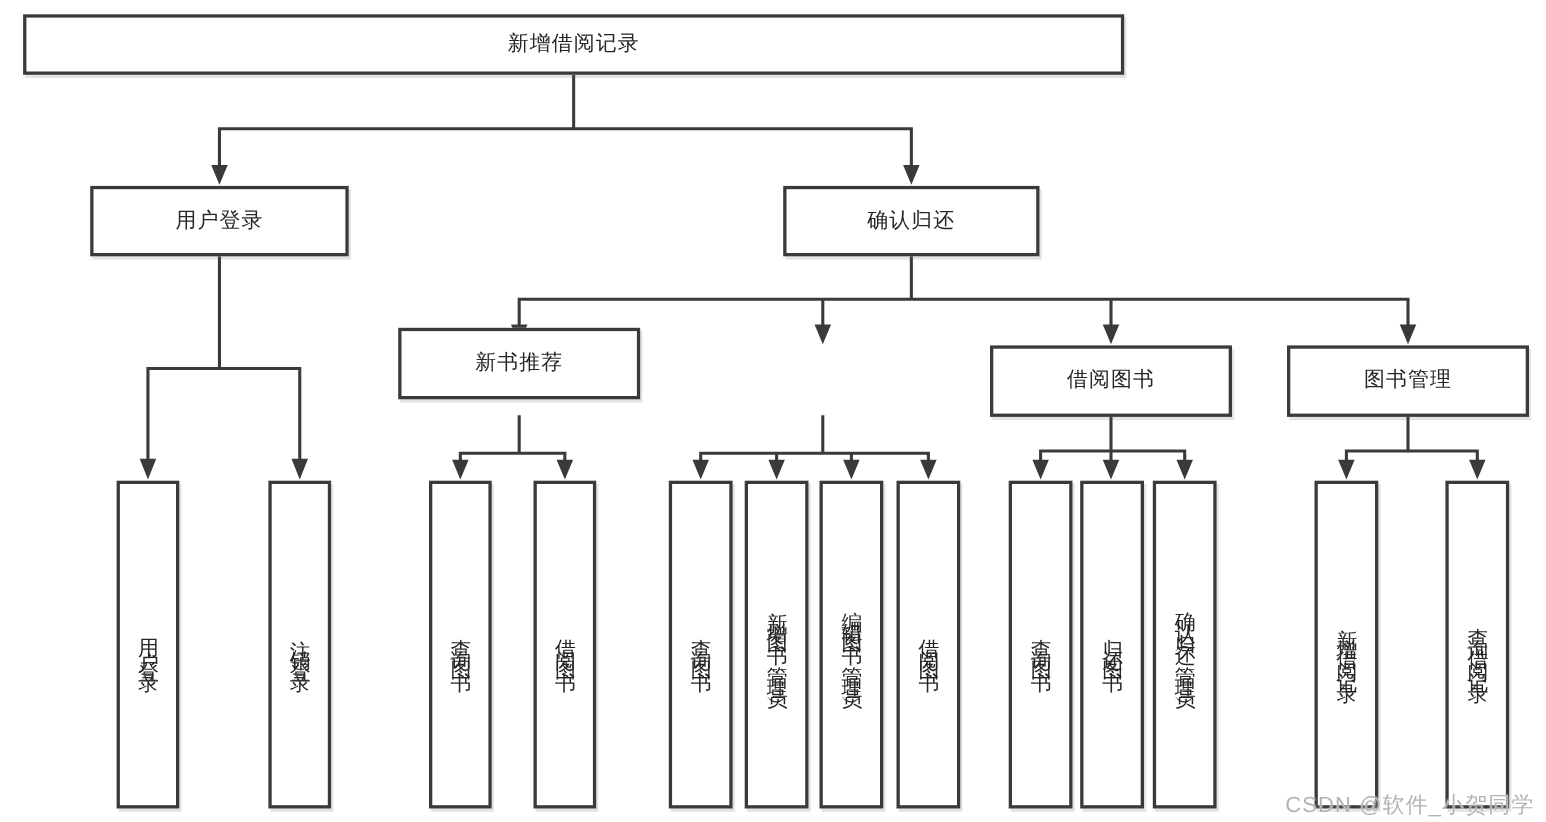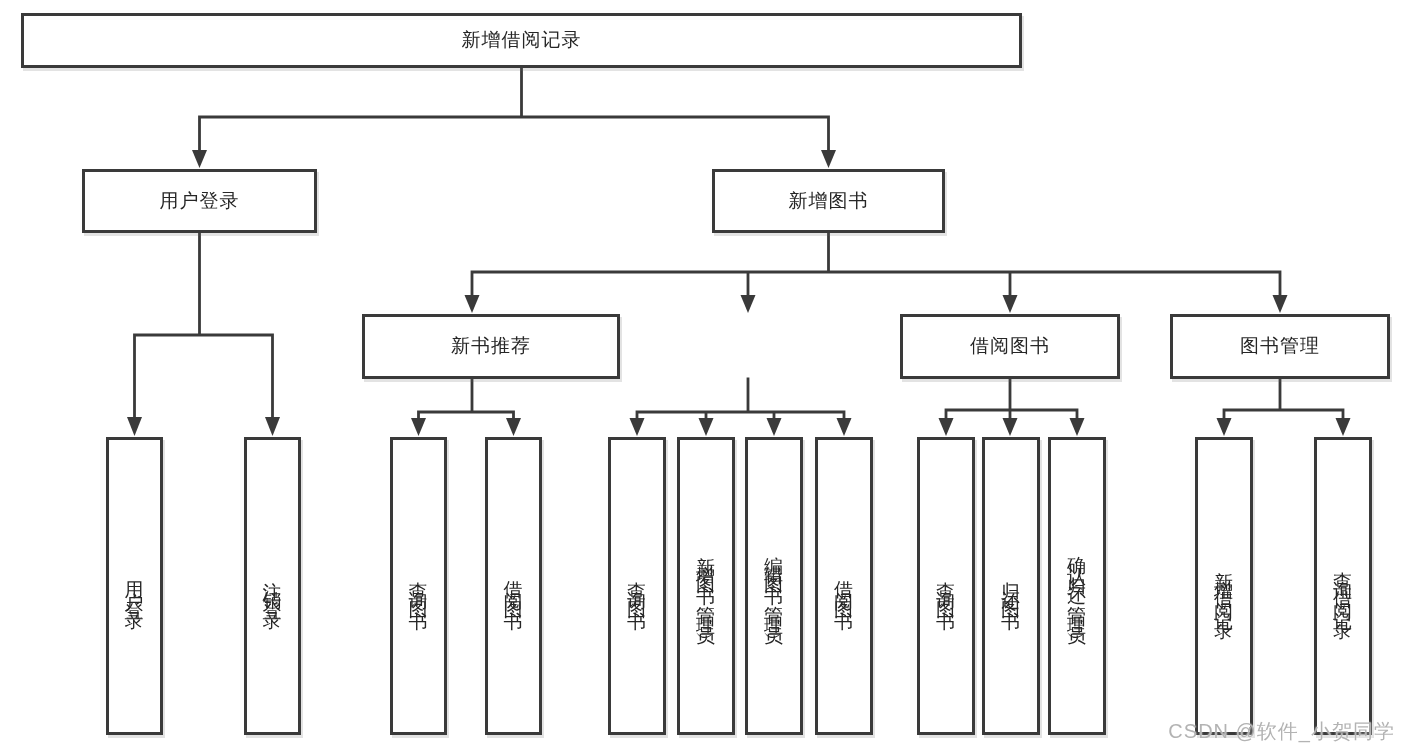--- a/index.html
+++ b/index.html
@@ -69,24 +69,24 @@
   </svg>
 
   <div class="node" style="left:21px;top:13px;width:1001px;height:55px">
     <span class="label">新增借阅记录</span>
   </div>
 
   <div class="node" style="left:82px;top:169px;width:235px;height:64px">
     <span class="label">用户登录</span>
   </div>
   <div class="node" style="left:712px;top:169px;width:233px;height:64px">
-    <span class="label">新增图书</span>
+    <span class="label">确认归还</span>
   </div>
 
-  <div class="node" style="left:362px;top:314px;width:258px;height:65px">
+  <div class="node" style="left:362px;top:298px;width:220px;height:65px">
     <span class="label">新书推荐</span>
   </div>
   <div class="node" style="left:900px;top:314px;width:220px;height:65px">
     <span class="label">借阅图书</span>
   </div>
   <div class="node" style="left:1170px;top:314px;width:220px;height:65px">
     <span class="label">图书管理</span>
   </div>
 
   <div class="node leaf" style="left:106px;top:437px;width:57px;height:298px">

